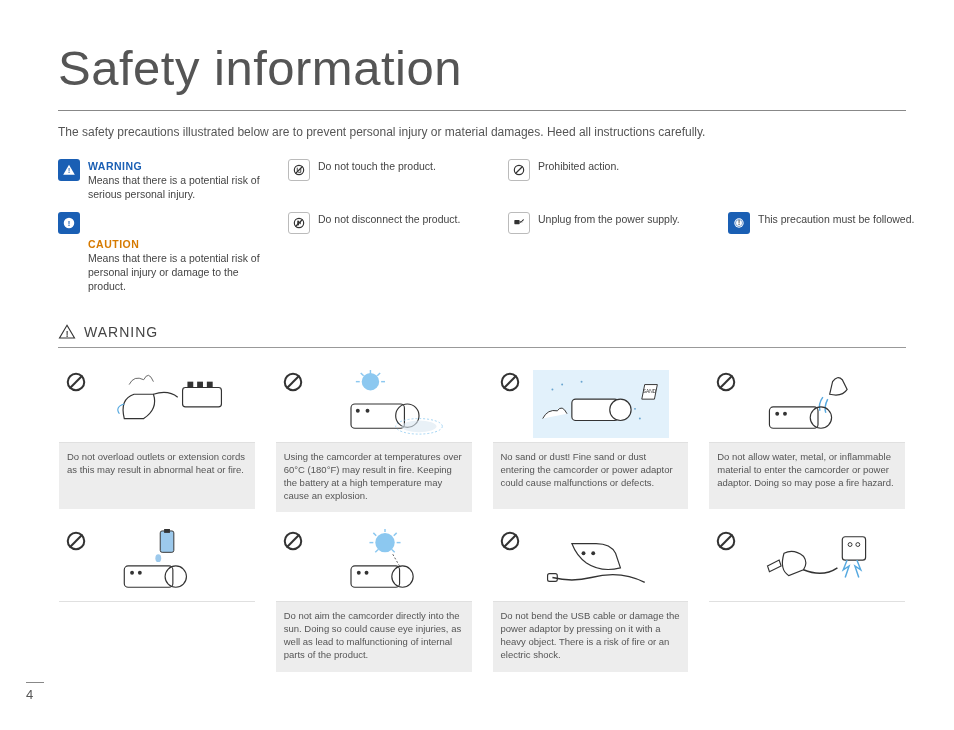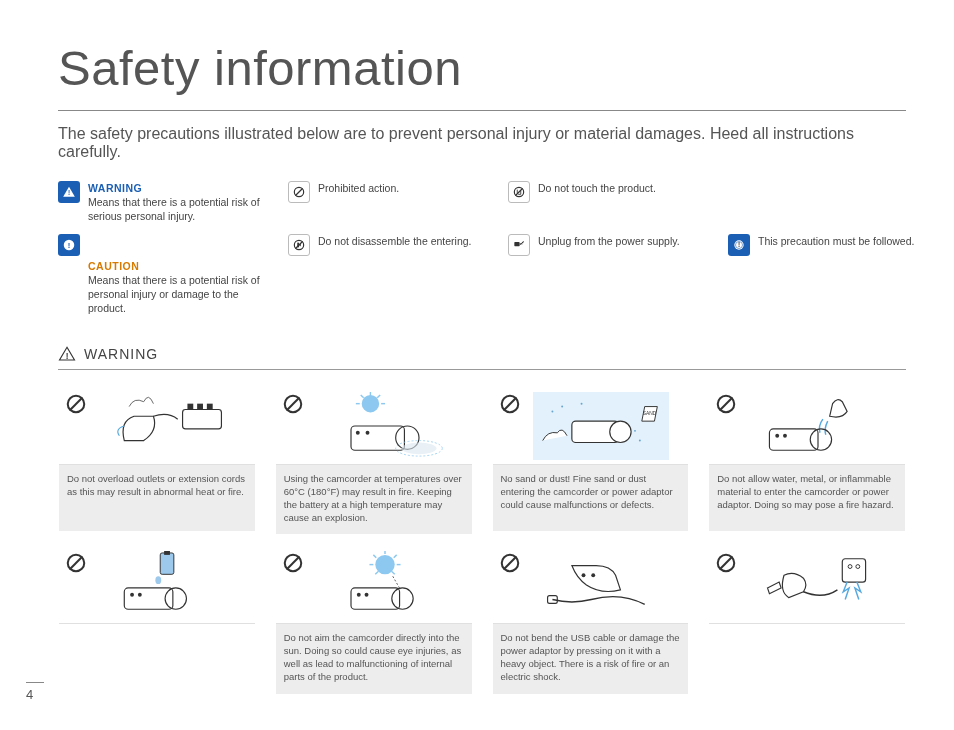--- a/index.html
+++ b/index.html
@@ -13,21 +13,21 @@
     position: relative;
   }
   .title {
     font-size: 49px;
     font-weight: 300;
     color: #555;
     letter-spacing: 0.5px;
     margin-bottom: 14px;
   }
   .divider { border: none; border-top: 1px solid #888; margin-bottom: 14px; }
-  .intro { font-size: 16px; color: #555; margin-bottom: 20px; }
+  .intro { font-size: 12px; color: #555; margin-bottom: 20px; }
   .legend { display: grid; grid-template-columns: 220px 210px 210px 190px; gap: 10px 10px; margin-bottom: 30px; }
   .legend-item { display: flex; gap: 8px; font-size: 10.5px; line-height: 1.35; }
   .legend-item .icon-box { flex: 0 0 22px; height: 22px; }
   .legend-item .txt b { display: block; font-weight: bold; letter-spacing: 0.5px; }
   .legend-item .txt b.warn { color: #1a5fb4; }
   .legend-item .txt b.caution { color: #d67a00; margin-top: 25px; }
   .icon-sq { width: 22px; height: 22px; border-radius: 3px; display: flex; align-items: center; justify-content: center; }
   .icon-sq.blue { background: #1a5fb4; }
   .icon-sq.white { background: #fff; border: 1px solid #bbb; }
   .icon-sq .inner { width: 14px; height: 14px; display:flex; align-items:center; justify-content:center; }
@@ -95,38 +95,38 @@
       <b class="warn">WARNING</b>
       <span>Means that there is a potential risk of serious personal injury.</span>
     </div>
   </div>
 
   <div class="legend-item">
     <div class="icon-box">
       <div class="icon-sq white">
         <svg class="inner" viewBox="0 0 24 24">
             <circle cx="12" cy="12" r="8" fill="none" stroke="#333" stroke-width="2"></circle>
-            <line x1="6" y1="18" x2="18" y2="6" stroke="#333" stroke-width="2"></line>
-          </svg>
-      </div>
-    </div>
-    <div class="txt"><span>Prohibited action.</span></div>
-  </div>
-
-  <div class="legend-item">
-    <div class="icon-box">
-      <div class="icon-sq white">
-        <svg class="inner" viewBox="0 0 24 24">
-            <circle cx="12" cy="12" r="8" fill="none" stroke="#333" stroke-width="2"></circle>
             <path d="M9 8 L9 14 L11 16 L15 16 L15 10" fill="none" stroke="#333" stroke-width="1.5"></path>
             <line x1="6" y1="18" x2="18" y2="6" stroke="#333" stroke-width="2"></line>
           </svg>
       </div>
     </div>
     <div class="txt"><span>Do not touch the product.</span></div>
+  </div>
+
+  <div class="legend-item">
+    <div class="icon-box">
+      <div class="icon-sq white">
+        <svg class="inner" viewBox="0 0 24 24">
+            <circle cx="12" cy="12" r="8" fill="none" stroke="#333" stroke-width="2"></circle>
+            <line x1="6" y1="18" x2="18" y2="6" stroke="#333" stroke-width="2"></line>
+          </svg>
+      </div>
+    </div>
+    <div class="txt"><span>Prohibited action.</span></div>
   </div>
 
   <div></div>
 
   <div class="legend-item">
     <div class="icon-box">
       <div class="icon-sq blue">
         <svg class="inner" viewBox="0 0 24 24">
             <circle cx="12" cy="12" r="9" fill="#fff"></circle>
             <text x="12" y="17" text-anchor="middle" font-size="13" font-weight="bold" fill="#1a5fb4">!</text>
@@ -143,21 +143,21 @@
     <div class="icon-box">
       <div class="icon-sq white">
         <svg class="inner" viewBox="0 0 24 24">
             <circle cx="12" cy="12" r="8" fill="none" stroke="#333" stroke-width="2"></circle>
             <rect x="9" y="8" width="3" height="8" fill="#333"></rect>
             <rect x="13" y="10" width="2" height="4" fill="#333"></rect>
             <line x1="6" y1="18" x2="18" y2="6" stroke="#333" stroke-width="2"></line>
           </svg>
       </div>
     </div>
-    <div class="txt"><span>Do not disassemble the entering.</span></div>
+    <div class="txt"><span>Do not disconnect the product.</span></div>
   </div>
 
   <div class="legend-item">
     <div class="icon-box">
       <div class="icon-sq white">
         <svg class="inner" viewBox="0 0 24 24">
             <rect x="4" y="7" width="9" height="7" rx="1" fill="#333"></rect>
             <path d="M13 10 L18 10 M13 12 L20 6" stroke="#333" stroke-width="1.5" fill="none"></path>
             <polygon points="20,6 17,7 19,9" fill="#333"></polygon>
           </svg>

